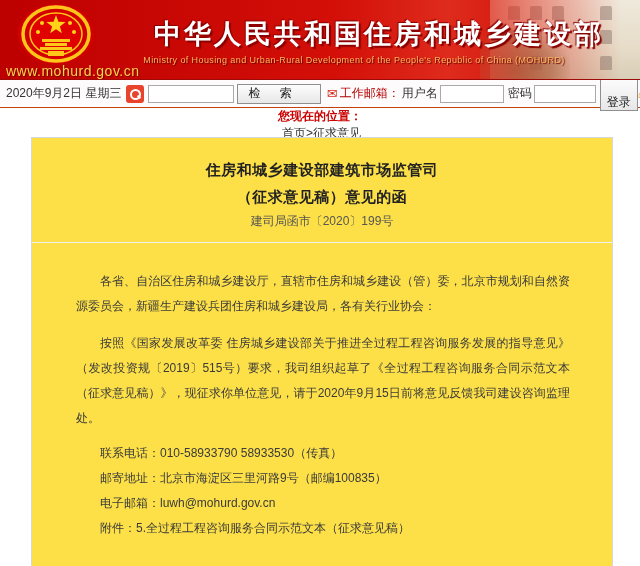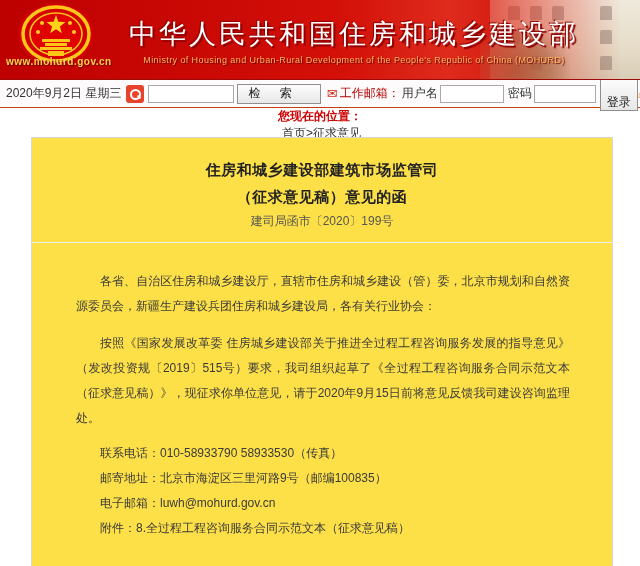--- a/index.html
+++ b/index.html
@@ -10,24 +10,24 @@
   .site-header { position:relative; width:640px; height:80px; background:#c40000; overflow:hidden;
     border-bottom:1px solid #9c0a0a; }
   .hdr-building { position:absolute; right:0; top:0; width:150px; height:80px;
     background:linear-gradient(180deg,#efe9dc 0%,#e6dcc8 60%,#d8cdb6 100%); }
   .hdr-win { position:absolute; background:rgba(120,112,104,.45); width:12px; height:14px; border-radius:2px 2px 0 0; }
   .hdr-foliage { position:absolute; right:70px; top:28px; width:90px; height:70px;
     background:radial-gradient(ellipse at 40% 60%, rgba(110,140,90,.85) 0%, rgba(120,150,95,.55) 45%, rgba(120,150,95,0) 75%); }
   .hdr-red-fade { position:absolute; inset:0;
     background:linear-gradient(90deg,#bd0000 0%,#d30f08 52%,#de2b1c 70%,rgba(222,45,28,.55) 82%,rgba(222,45,28,0) 97%); }
   .emblem-wrap { position:absolute; left:10px; top:3px; width:92px; height:62px; z-index:3; }
-  .site-url { position:absolute; left:6px; bottom:12px; z-index:3; color:#ffd24d; font-size:10px; font-weight:bold;
+  .site-url { position:absolute; left:6px; bottom:0; z-index:3; color:#ffd24d; font-size:14px; font-weight:normal;
     text-shadow:1px 1px 1px #700; letter-spacing:.5px; }
-  .hdr-title { position:absolute; left:104px; top:16px; z-index:3; width:500px; text-align:center;
-    color:#fff; font-size:27px; font-weight:normal; letter-spacing:3px; white-space:nowrap;
+  .hdr-title { position:absolute; left:104px; top:16px; z-index:3; width:500px; text-align:right;
+    color:#fff; font-size:27px; font-weight:bold; letter-spacing:3px; white-space:nowrap;
     text-shadow:2px 2px 1px #8a0000, -1px -1px 1px #8a0000; }
   .hdr-sub { position:absolute; left:104px; top:55px; z-index:3; width:500px; text-align:center;
     color:#ffb45e; font-size:9px; letter-spacing:.4px; white-space:nowrap; text-shadow:1px 1px 1px #600; }
 
   
   .toolbar { display:flex; align-items:center; height:28px; padding:0 6px; background:#fdfbfb;
     border-bottom:1px solid #c2410c; font-size:12px; color:#333; white-space:nowrap; }
   .tb-date { margin-right:5px; }
   .search-icon { width:18px; height:18px; background:#e8432d; border-radius:3px; position:relative;
     margin-right:4px; flex:0 0 auto; cursor:pointer; }
@@ -134,16 +134,16 @@
     <div class="doc-number">建司局函市〔2020〕199号</div>
     <div class="doc-sep"></div>
   </div>
   <div class="doc-body">
     <p class="para">各省、自治区住房和城乡建设厅，直辖市住房和城乡建设（管）委，北京市规划和自然资源委员会，新疆生产建设兵团住房和城乡建设局，各有关行业协会：</p>
     <p class="para">按照《国家发展改革委 住房城乡建设部关于推进全过程工程咨询服务发展的指导意见》（发改投资规〔2019〕515号）要求，我司组织起草了《全过程工程咨询服务合同示范文本（征求意见稿）》，现征求你单位意见，请于2020年9月15日前将意见反馈我司建设咨询监理处。</p>
     <div style="height:3px"></div>
     <div class="info-line">联系电话：010-58933790  58933530（传真）</div>
     <div class="info-line">邮寄地址：北京市海淀区三里河路9号（邮编100835）</div>
     <div class="info-line">电子邮箱：luwh@mohurd.gov.cn</div>
-    <div class="info-line">附件：8.全过程工程咨询服务合同示范文本（征求意见稿）</div>
+    <div class="info-line">附件：5.全过程工程咨询服务合同示范文本（征求意见稿）</div>
 
   </div>
 </div>
 
 </body></html>

